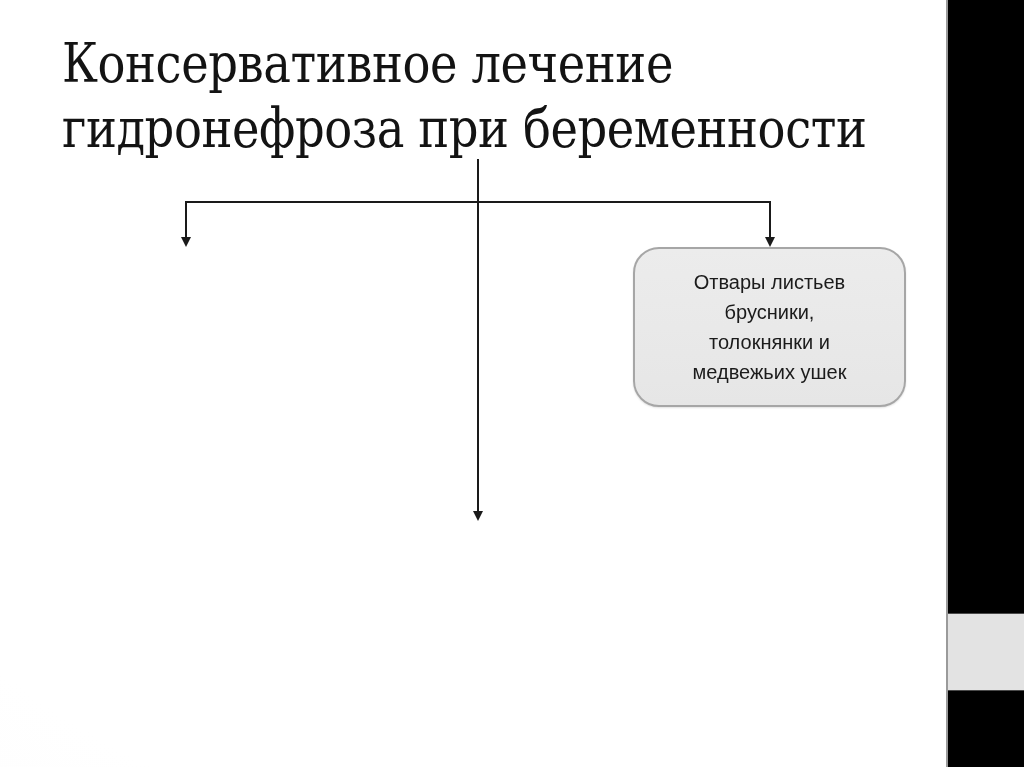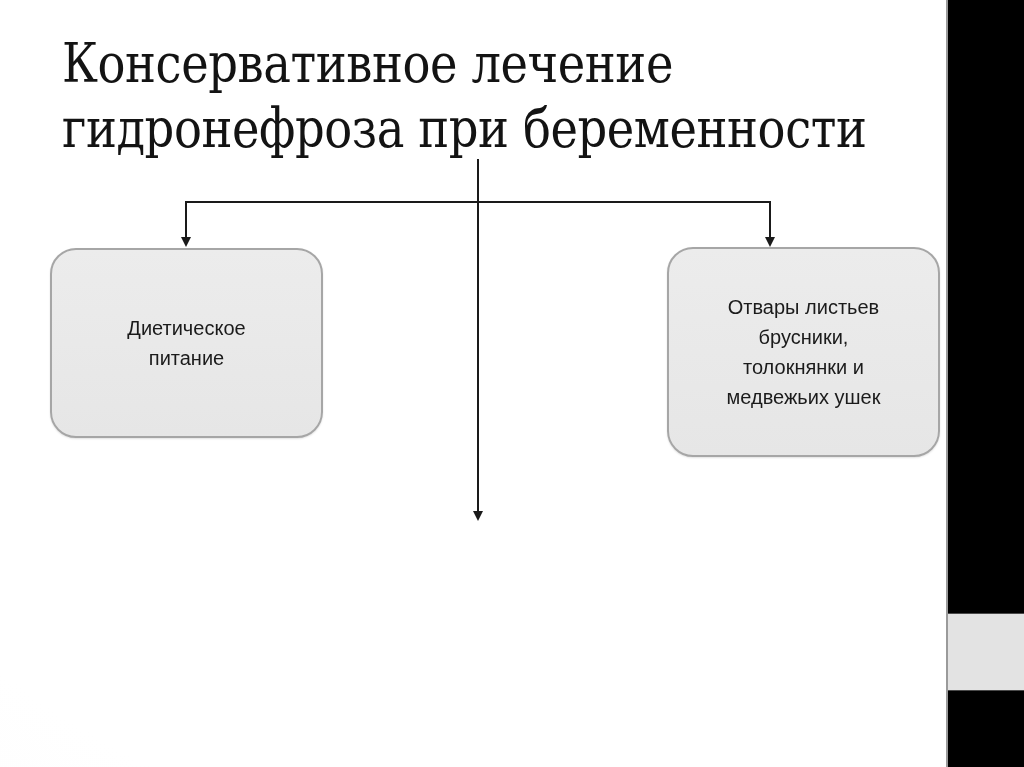--- a/index.html
+++ b/index.html
@@ -88,26 +88,22 @@
 
   <div class="conn" style="left:477px; top:159px; width:2px; height:352px;"></div>
   <div class="conn" style="left:185px; top:201px; width:586px; height:2px;"></div>
   <div class="conn" style="left:185px; top:201px; width:2px; height:36px;"></div>
   <div class="conn" style="left:769px; top:201px; width:2px; height:36px;"></div>
 
   <div class="arrow-down" style="left:181px; top:237px;"></div>
   <div class="arrow-down" style="left:765px; top:237px;"></div>
   <div class="arrow-down" style="left:473px; top:511px;"></div>
 
-  <div class="node-box" style="left:50px; top:248px; width:273px; height:190px;">
-    <span class="node-label">Диетическое
-питание</span>
-  </div>
 
-  <div class="node-box" style="left:667px; top:247px; width:273px; height:210px;">
+  <div class="node-box" style="left:633px; top:247px; width:273px; height:160px;">
     <span class="node-label">Отвары листьев
 брусники,
 толокнянки и
 медвежьих ушек</span>
   </div>
 
 
   <div class="frame-right-divider"></div>
   <div class="frame-black" style="top:0; height:613px;"></div>
   <div class="frame-notch"></div>

